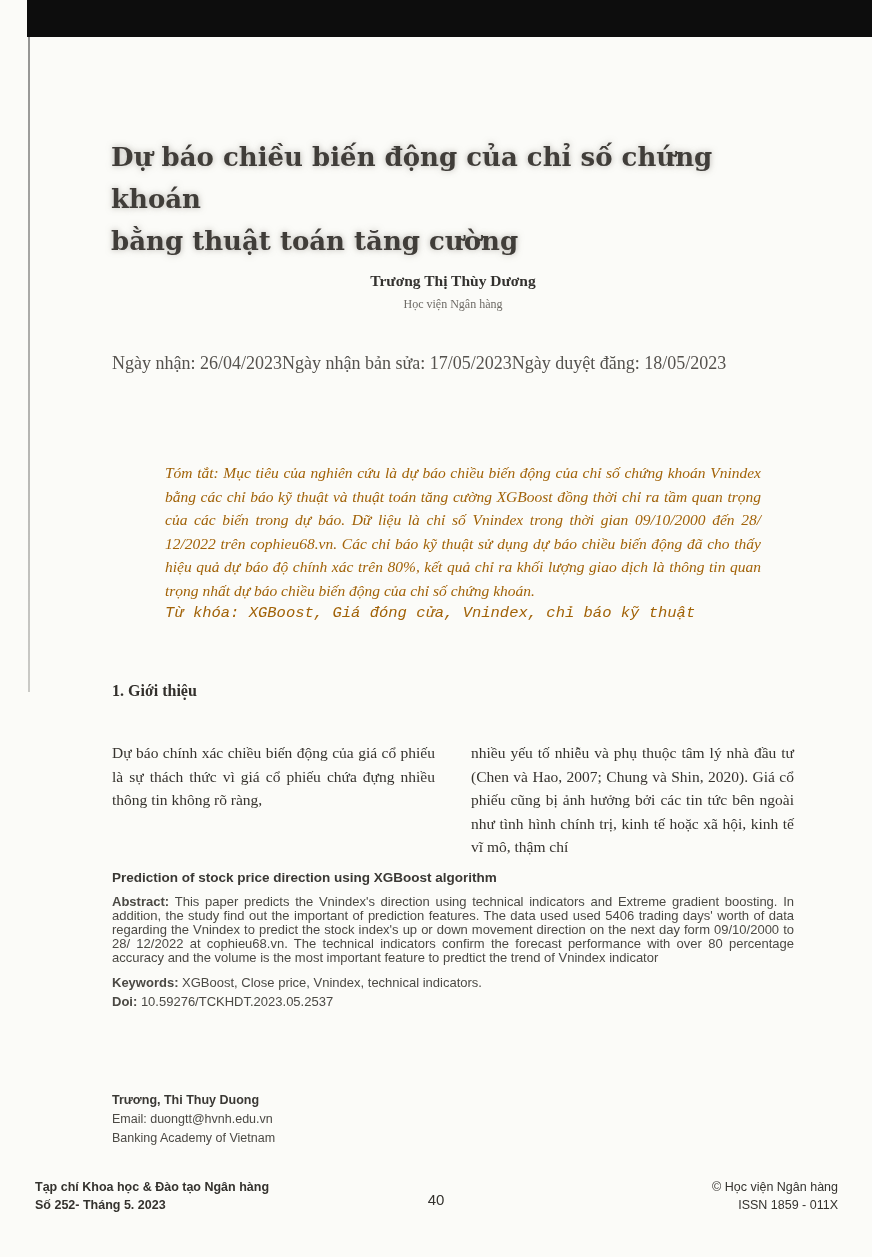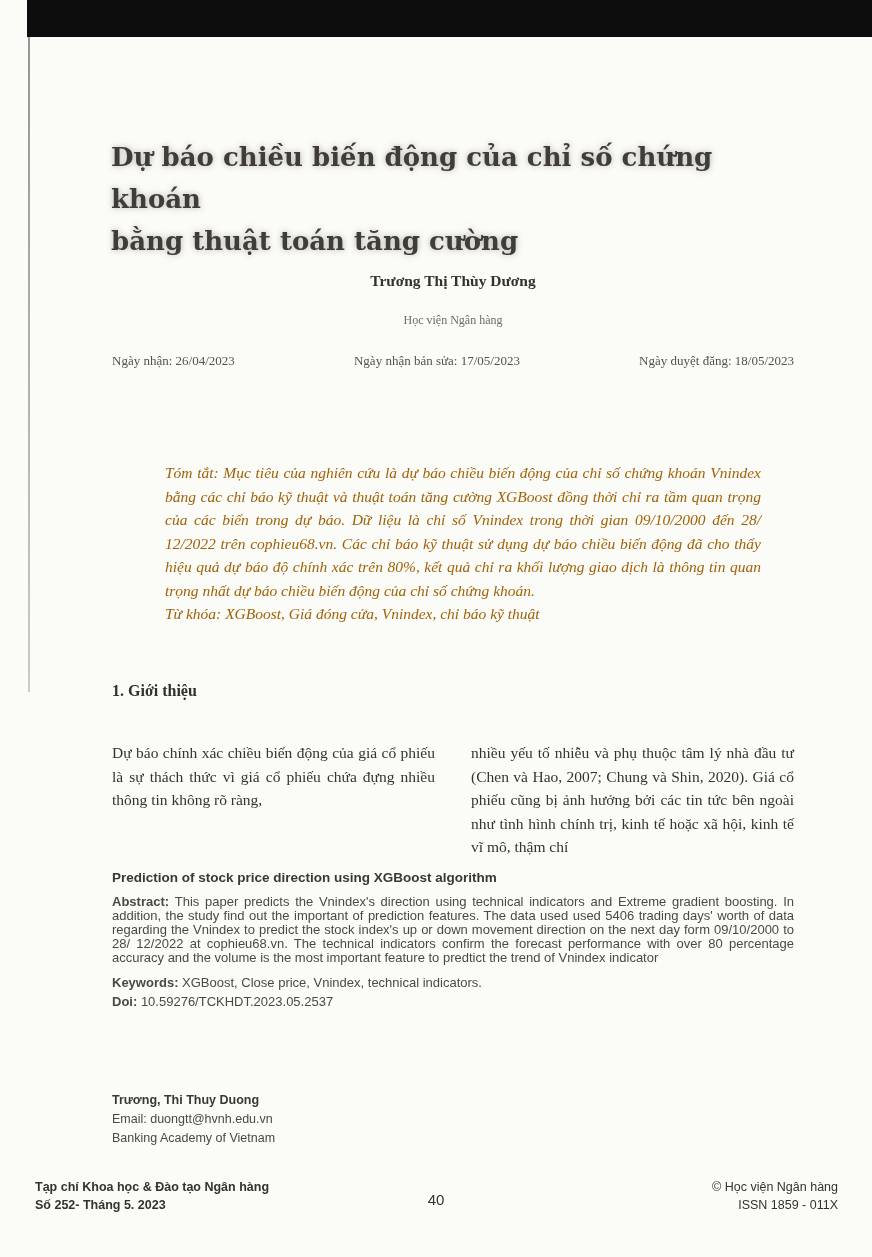--- a/index.html
+++ b/index.html
@@ -6,27 +6,27 @@
   .page{position:relative;width:872px;height:1257px;margin:0 auto;background:#fbfbf8;
         font-family:"Liberation Serif",serif;color:#2f2d2a;overflow:hidden;}
   .scan-topbar{position:absolute;top:0;left:27px;right:0;height:37px;background:#0d0d0d;}
   .scan-leftline{position:absolute;top:37px;left:28px;width:2px;height:655px;
         background:linear-gradient(#2e2e2e,#9a9a96);opacity:.5;}
   .title{position:absolute;top:136px;left:111px;width:670px;margin:0;
         font-family:"DejaVu Serif",serif;font-weight:bold;font-size:26px;line-height:42px;
         color:#403d39;text-shadow:0 0 6px rgba(125,120,112,.55);}
   .author-block{position:absolute;top:272px;left:112px;width:682px;text-align:center;}
   .author{font-weight:bold;font-size:15.5px;color:#33312e;}
-  .affiliation{margin-top:23px;font-size:12px;color:#6e6b66;}
+  .affiliation{margin-top:7px;font-size:12px;color:#6e6b66;}
   .dates{position:absolute;top:353px;left:112px;width:682px;display:flex;
-        justify-content:space-between;font-size:13px;color:#55524e;}
+        font-size:18px;color:#55524e;}
   .abstract{position:absolute;top:461px;left:165px;width:596px;font-style:italic;
         font-size:15.5px;line-height:23.5px;color:#a16207;}
   .abstract p{margin:0;text-align:justify;}
-  .abstract p.kw{text-align:left;}
+  .abstract p.kw{text-align:left;font-family:Liberation Mono, monospace;}
   .section1-heading{position:absolute;top:682px;left:112px;margin:0;
         font-size:16px;font-weight:bold;color:#33302c;}
   .cols{position:absolute;top:741px;left:112px;width:682px;display:flex;gap:36px;}
   .col{width:323px;font-size:15.5px;line-height:23.5px;text-align:justify;color:#36332e;}
   .english{position:absolute;top:870px;left:112px;width:682px;
         font-family:"Liberation Sans",sans-serif;color:#4b4944;}
   .english h2{margin:0 0 10px 0;font-size:13.5px;color:#3a3834;}
   .english p{margin:0;font-size:13px;line-height:14px;text-align:justify;}
   .english .kwline{margin-top:11px;text-align:left;}
   .english .doiline{margin-top:5px;text-align:left;}

